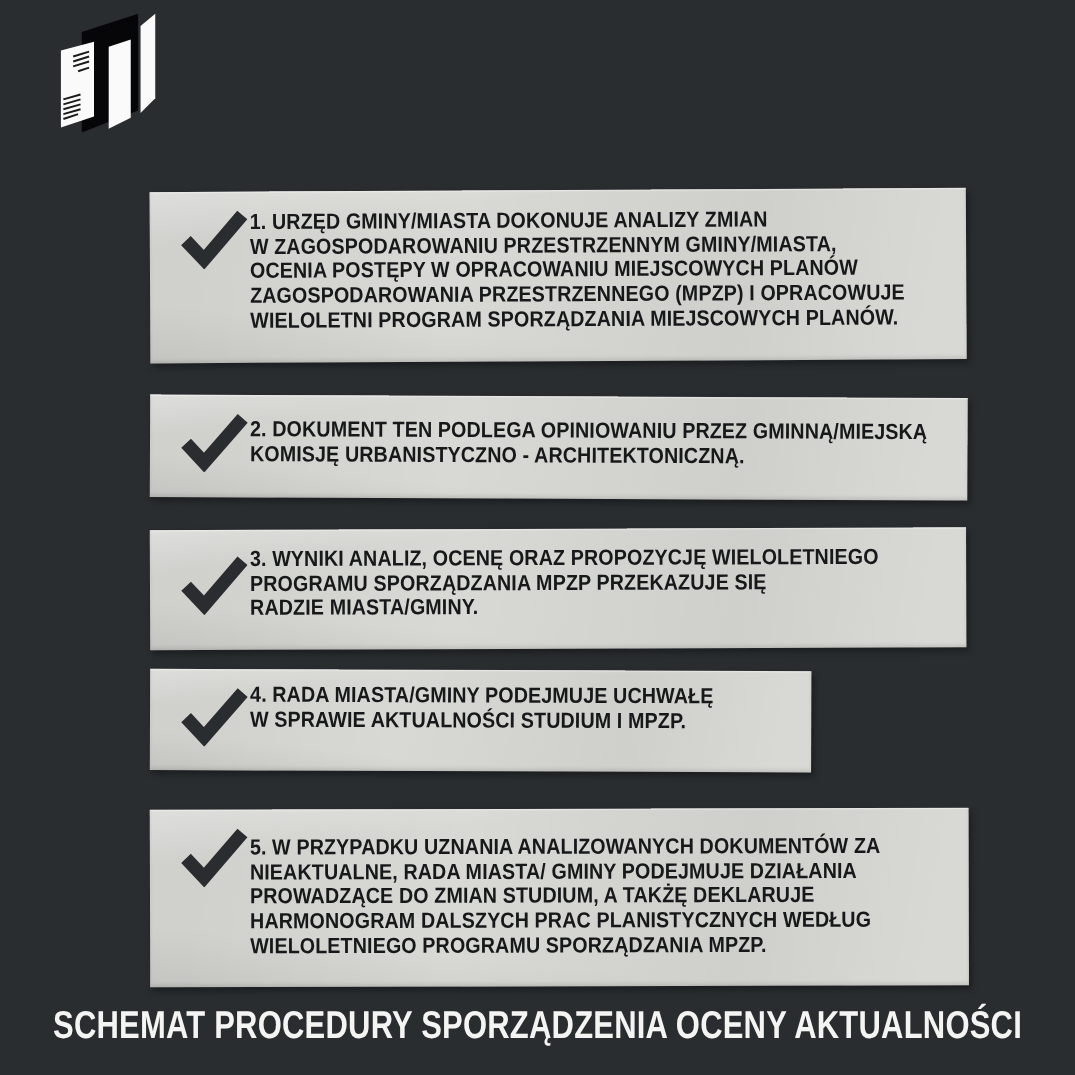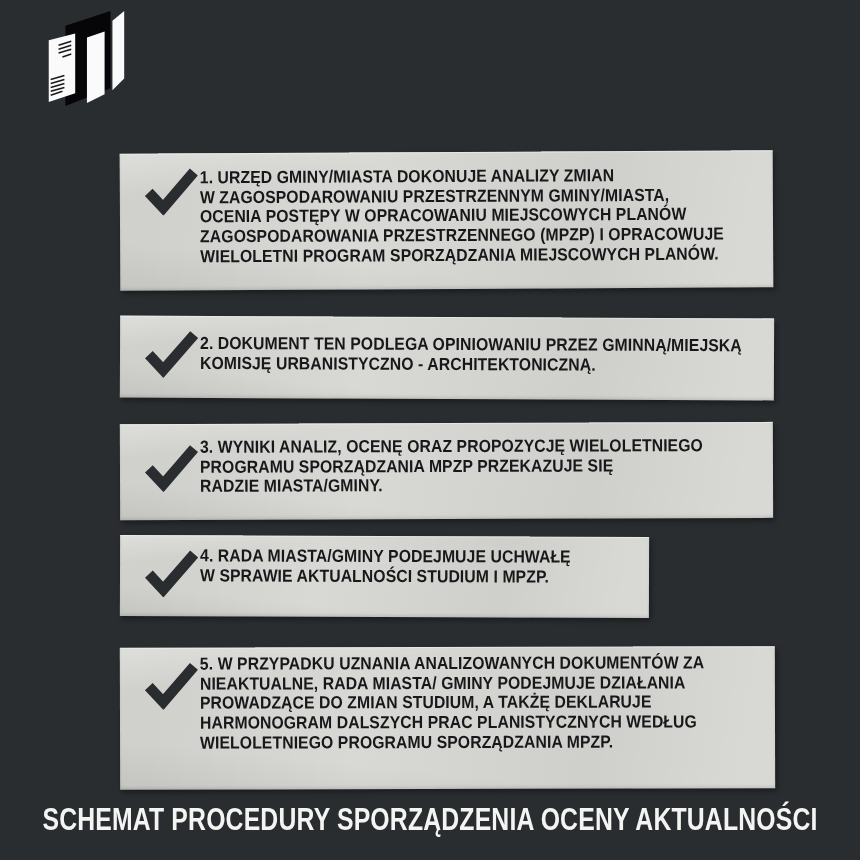--- a/index.html
+++ b/index.html
@@ -52,21 +52,21 @@
     position:absolute;left:80px;
     color:var(--ink);
     font-weight:bold;
     font-size:17.5px;
     line-height:19.7px;
   }
   .p1 .text{top:15px;}
   .p2 .text{top:18px;}
   .p3 .text{top:14px;}
   .p4 .text{top:11px;}
-  .p5 .text{top:7px;}
+  .p5 .text{top:21px;}
   .line{
     white-space:nowrap;
     transform:scaleX(0.9);
     transform-origin:left top;
     letter-spacing:0.1px;
   }
   .title{
     position:absolute;
     top:802px;left:50%;
     color:var(--title);

